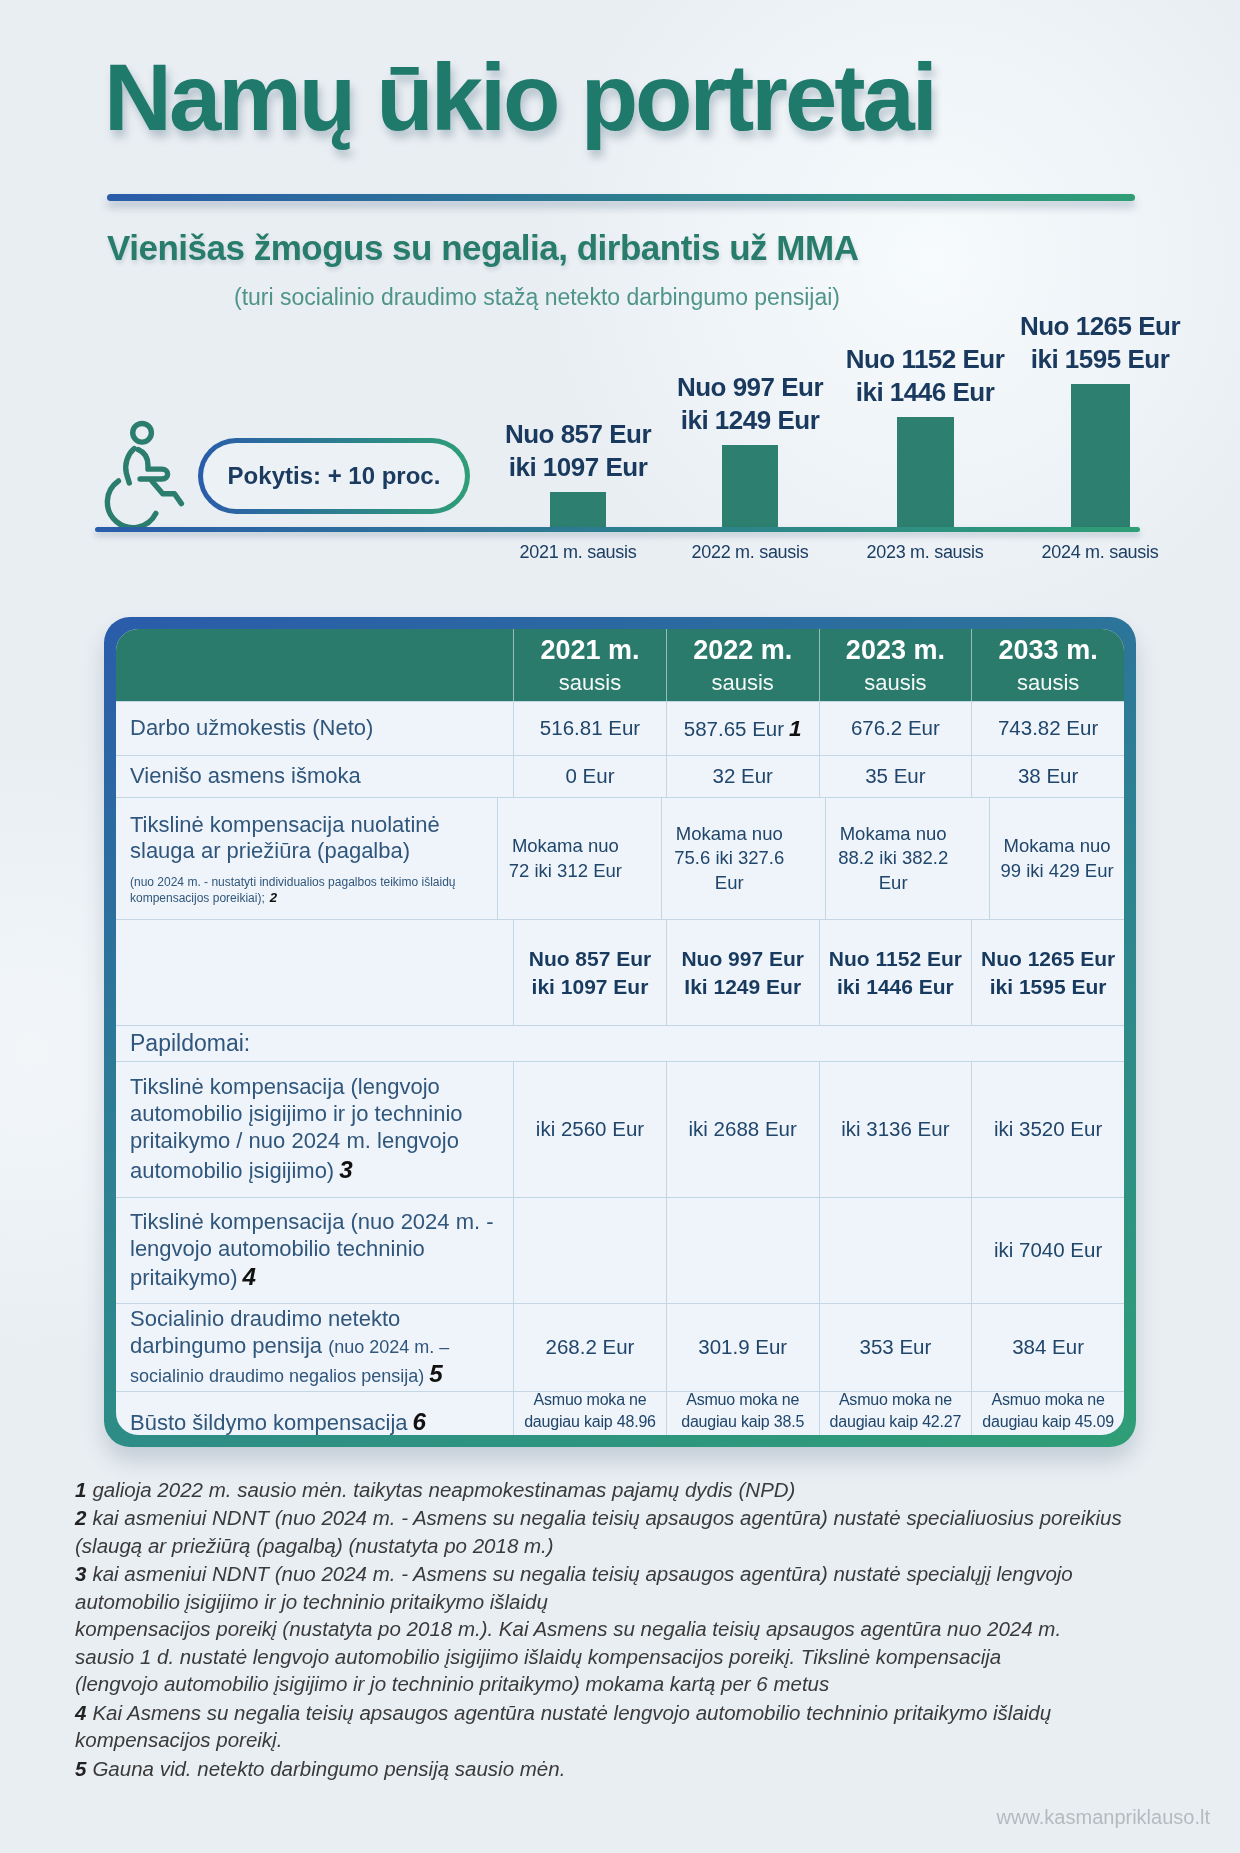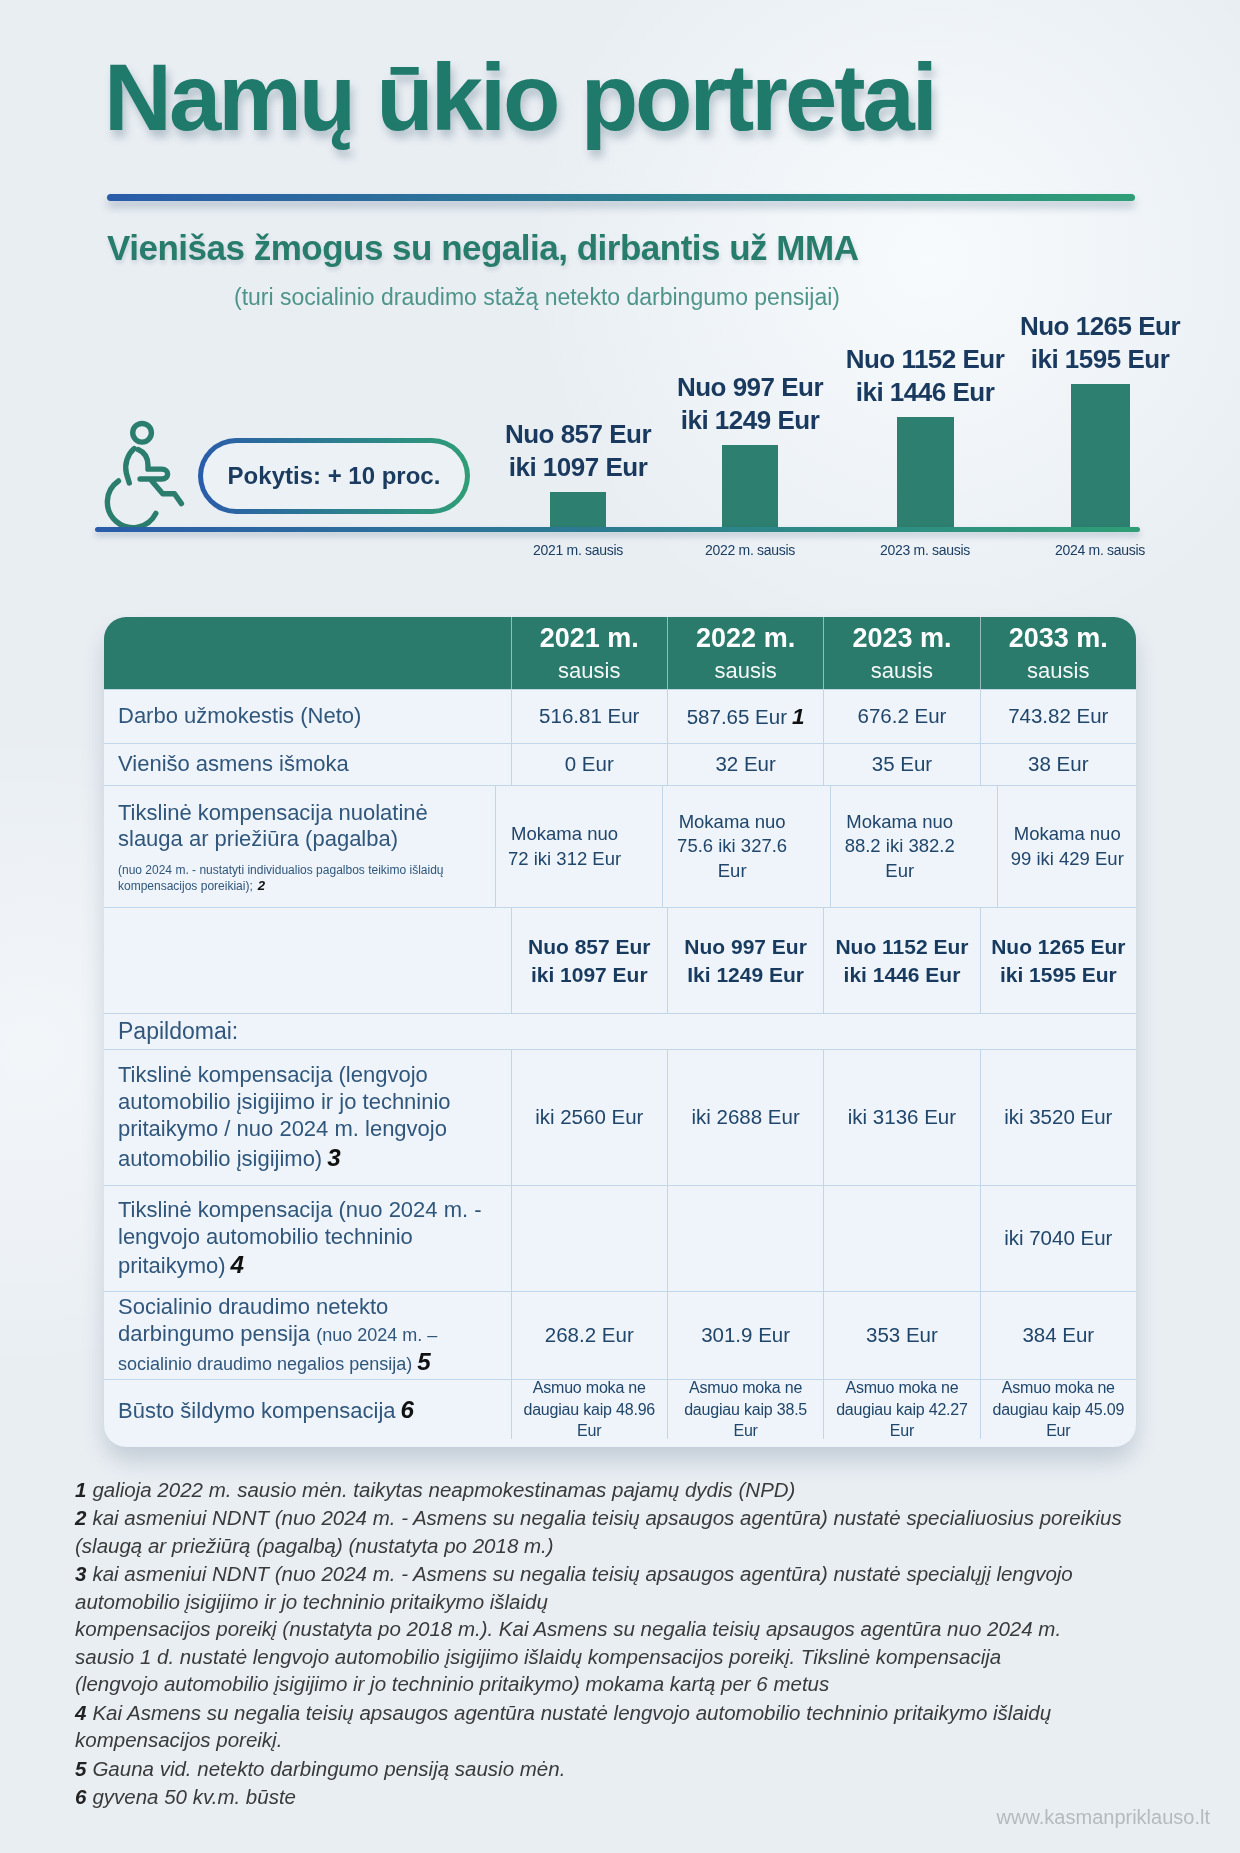--- a/index.html
+++ b/index.html
@@ -35,25 +35,25 @@
   .b2{left:722px;top:445px;width:56px;height:84px;}
   .b3{left:897px;top:417px;width:57px;height:112px;}
   .b4{left:1071px;top:384px;width:59px;height:145px;}
   .baseline{left:95px;top:527px;width:1045px;height:5px;border-radius:3px;
         background:linear-gradient(90deg,#2a5caa,#2f9e76);
         box-shadow:0 4px 6px rgba(40,70,100,.25);}
   .blabel{width:190px;text-align:center;font-size:26px;font-weight:700;color:#19395e;
         line-height:1.27;white-space:pre-line;letter-spacing:-.5px;}
   .bl1{left:483px;top:418px;} .bl2{left:655px;top:371px;}
   .bl3{left:830px;top:343px;} .bl4{left:1005px;top:310px;}
-  .ylabel{width:160px;text-align:center;font-size:14px;color:#1c3e62;top:542px;letter-spacing:-.3px;}
+  .ylabel{width:160px;text-align:center;font-size:18px;color:#1c3e62;top:542px;letter-spacing:-.3px;}
   .yl1{left:498px;} .yl2{left:670px;} .yl3{left:845px;} .yl4{left:1020px;}
 
   
-  .twrap{left:104px;top:617px;width:1032px;height:830px;border-radius:26px;padding:0;
+  .twrap{left:104px;top:617px;width:1032px;height:830px;border-radius:26px;padding:12px;
          box-sizing:border-box;background:linear-gradient(160deg,#2a5caa 0%,#2d7f93 45%,#2f9e76 100%);
          box-shadow:0 14px 22px rgba(30,60,90,.18);}
   .tinner{width:100%;height:100%;border-radius:22px;overflow:hidden;background:#eef4f9;
          display:flex;flex-direction:column;}
   .trow{display:flex;box-sizing:border-box;flex:0 0 auto;}
   .trow + .trow{border-top:1.5px solid #c3d6e5;}
   .rh{height:72px;background:#2b7b6c;} .r0{height:54px;} .r1{height:42px;}
   .r2{height:122px;gap:29px;} .r3{height:106px;} .r4{height:36px;} .r5{height:136px;}
   .r6{height:106px;} .r7{height:88px;} .r8{height:60px;}
   .hlabel{width:39.4%;}
@@ -254,18 +254,17 @@
     <p><b class="fmk">2</b><span>kai asmeniui NDNT (nuo 2024 m. - Asmens su negalia teisių apsaugos agentūra)  nustatė specialiuosius poreikius
 (slaugą ar priežiūrą (pagalbą) (nustatyta po 2018 m.)</span></p>
     <p><b class="fmk">3</b><span>kai asmeniui NDNT (nuo 2024 m. - Asmens su negalia teisių apsaugos agentūra)  nustatė specialųjį lengvojo
 automobilio įsigijimo ir jo techninio pritaikymo išlaidų
 kompensacijos poreikį (nustatyta po 2018 m.). Kai Asmens su negalia teisių apsaugos agentūra nuo 2024 m.
 sausio 1 d. nustatė lengvojo automobilio įsigijimo išlaidų kompensacijos poreikį. Tikslinė kompensacija
 (lengvojo automobilio įsigijimo ir jo techninio pritaikymo) mokama kartą per 6 metus</span></p>
     <p><b class="fmk">4</b><span>Kai Asmens su negalia teisių apsaugos agentūra nustatė lengvojo automobilio techninio pritaikymo išlaidų
 kompensacijos poreikį.</span></p>
     <p><b class="fmk">5</b><span>Gauna vid. netekto darbingumo pensiją sausio mėn.</span></p>
-    <p><b class="fmk">6</b><span>gyvena 50 kv.m. būste</span></p>
   </div>
 
   <div class="abs watermark">www.kasmanpriklauso.lt</div>
 
 </div>
 
 </body></html>

